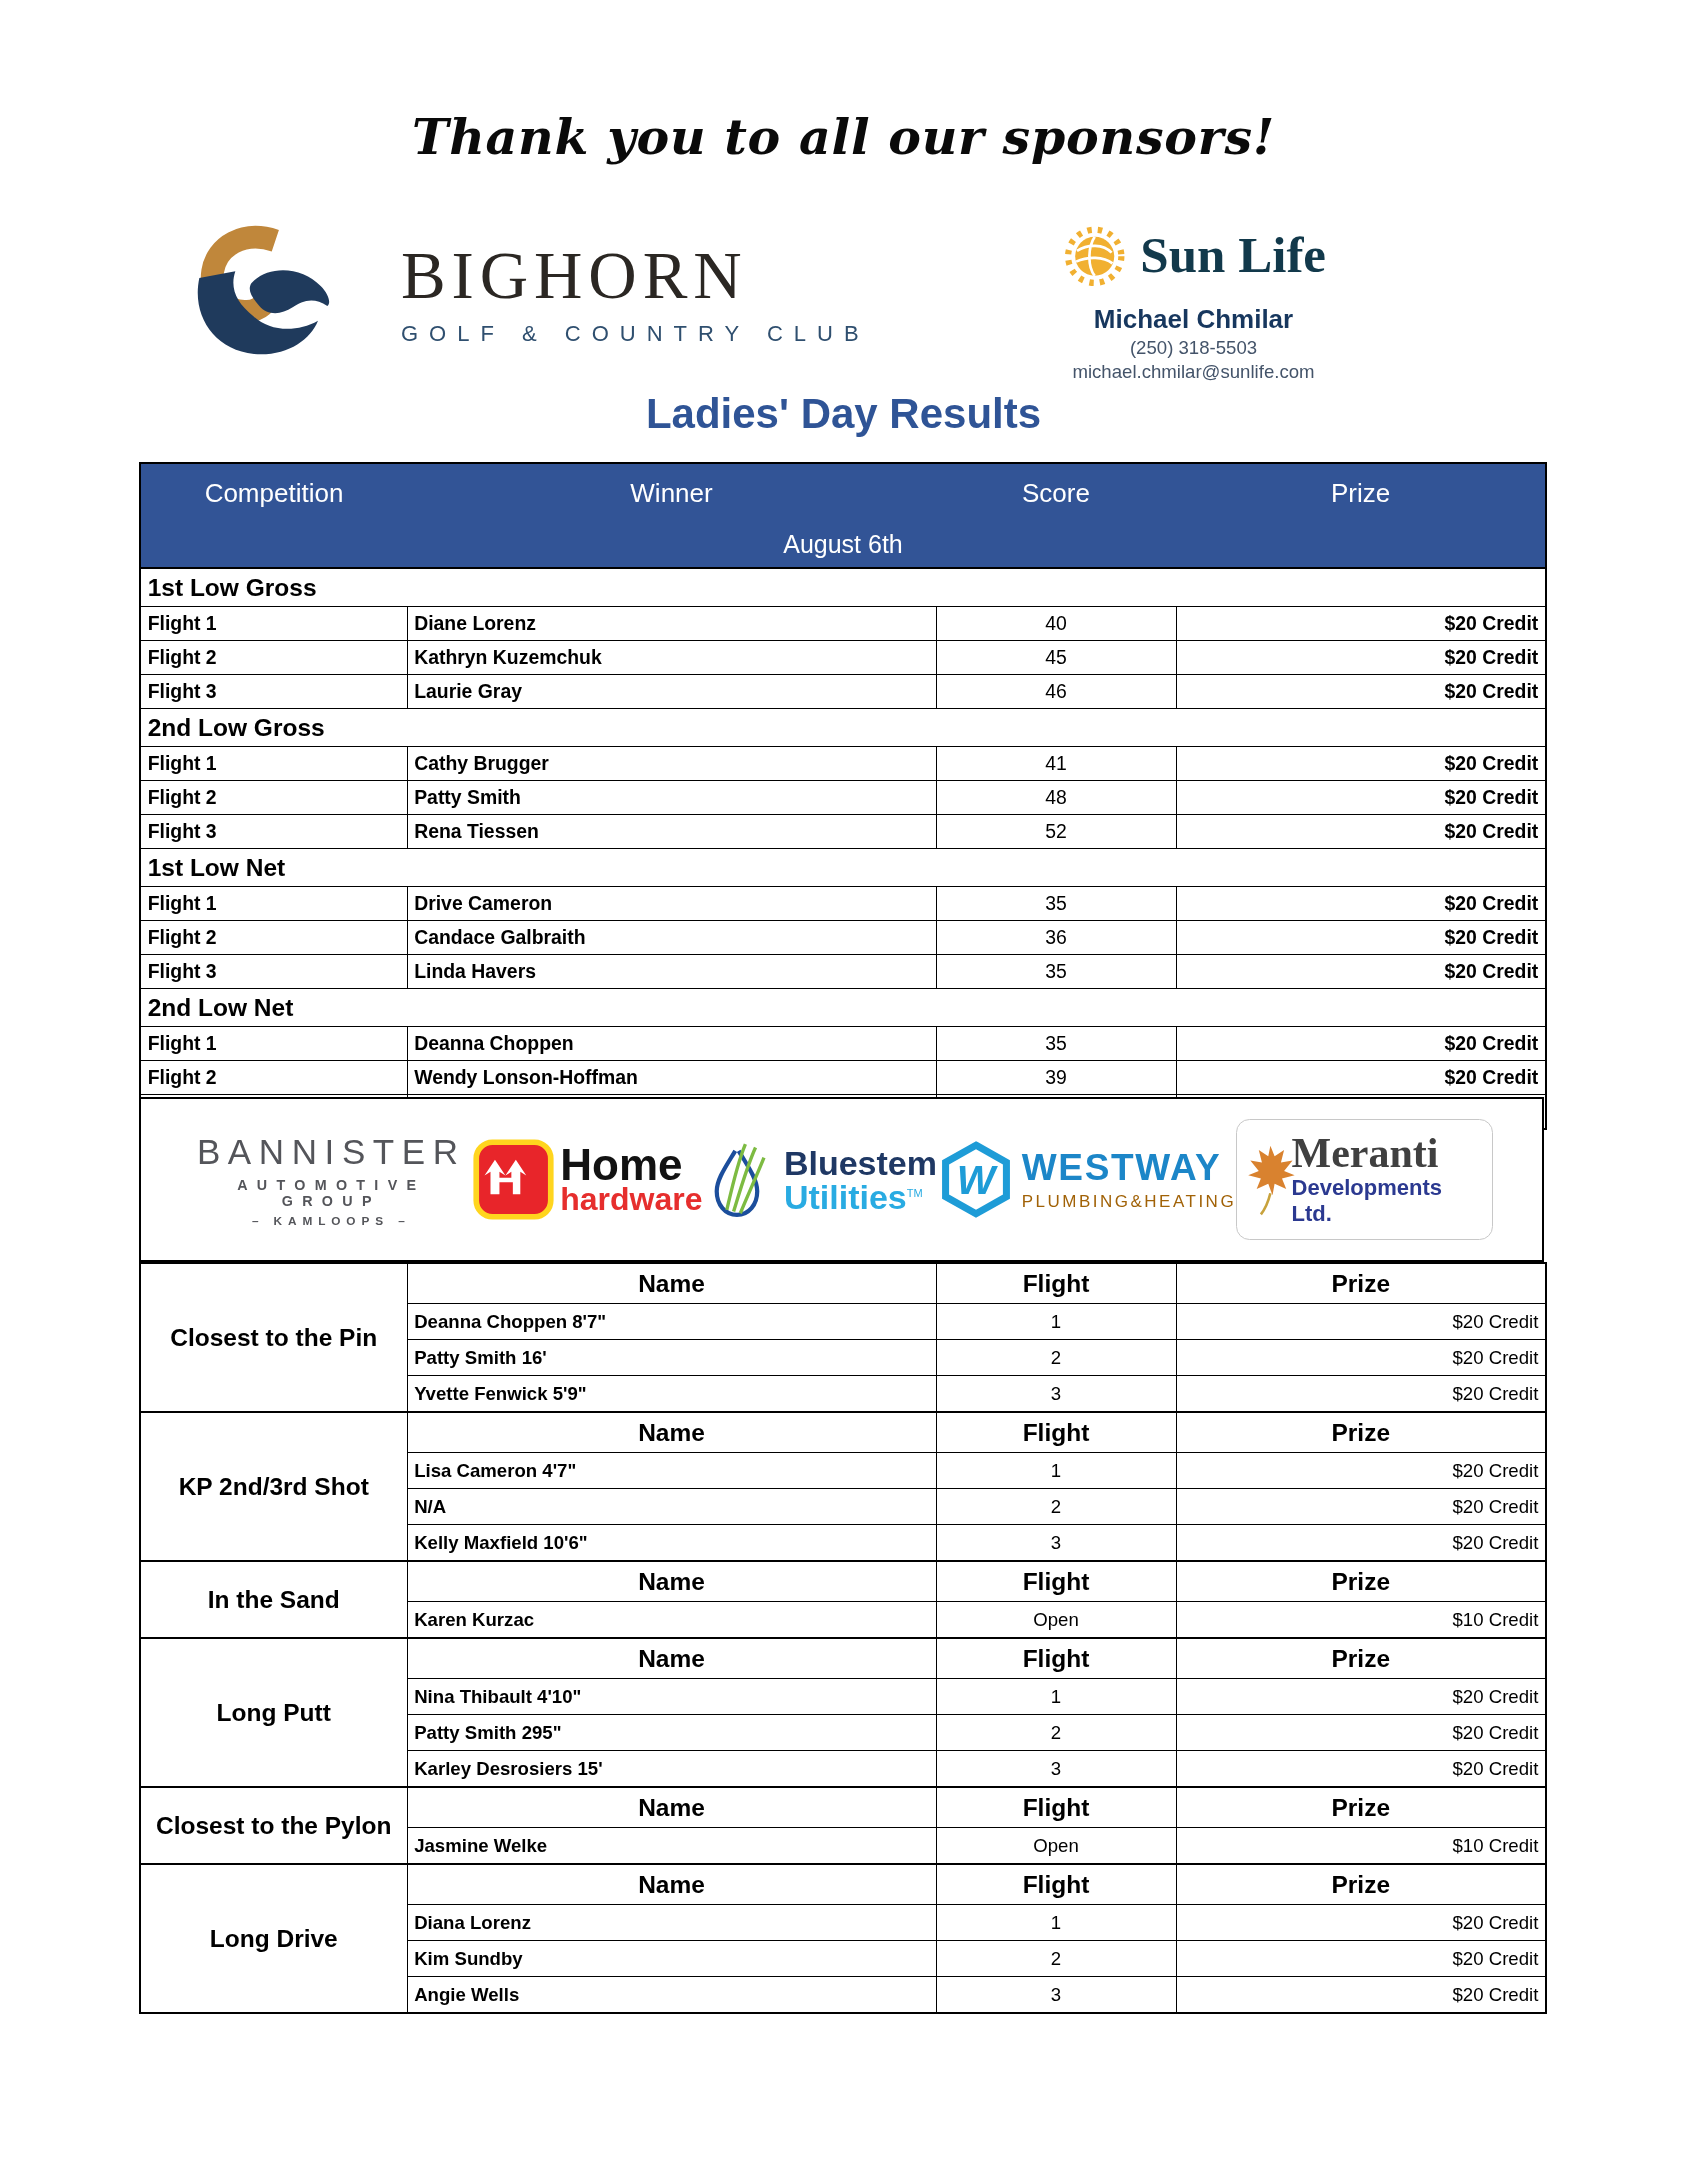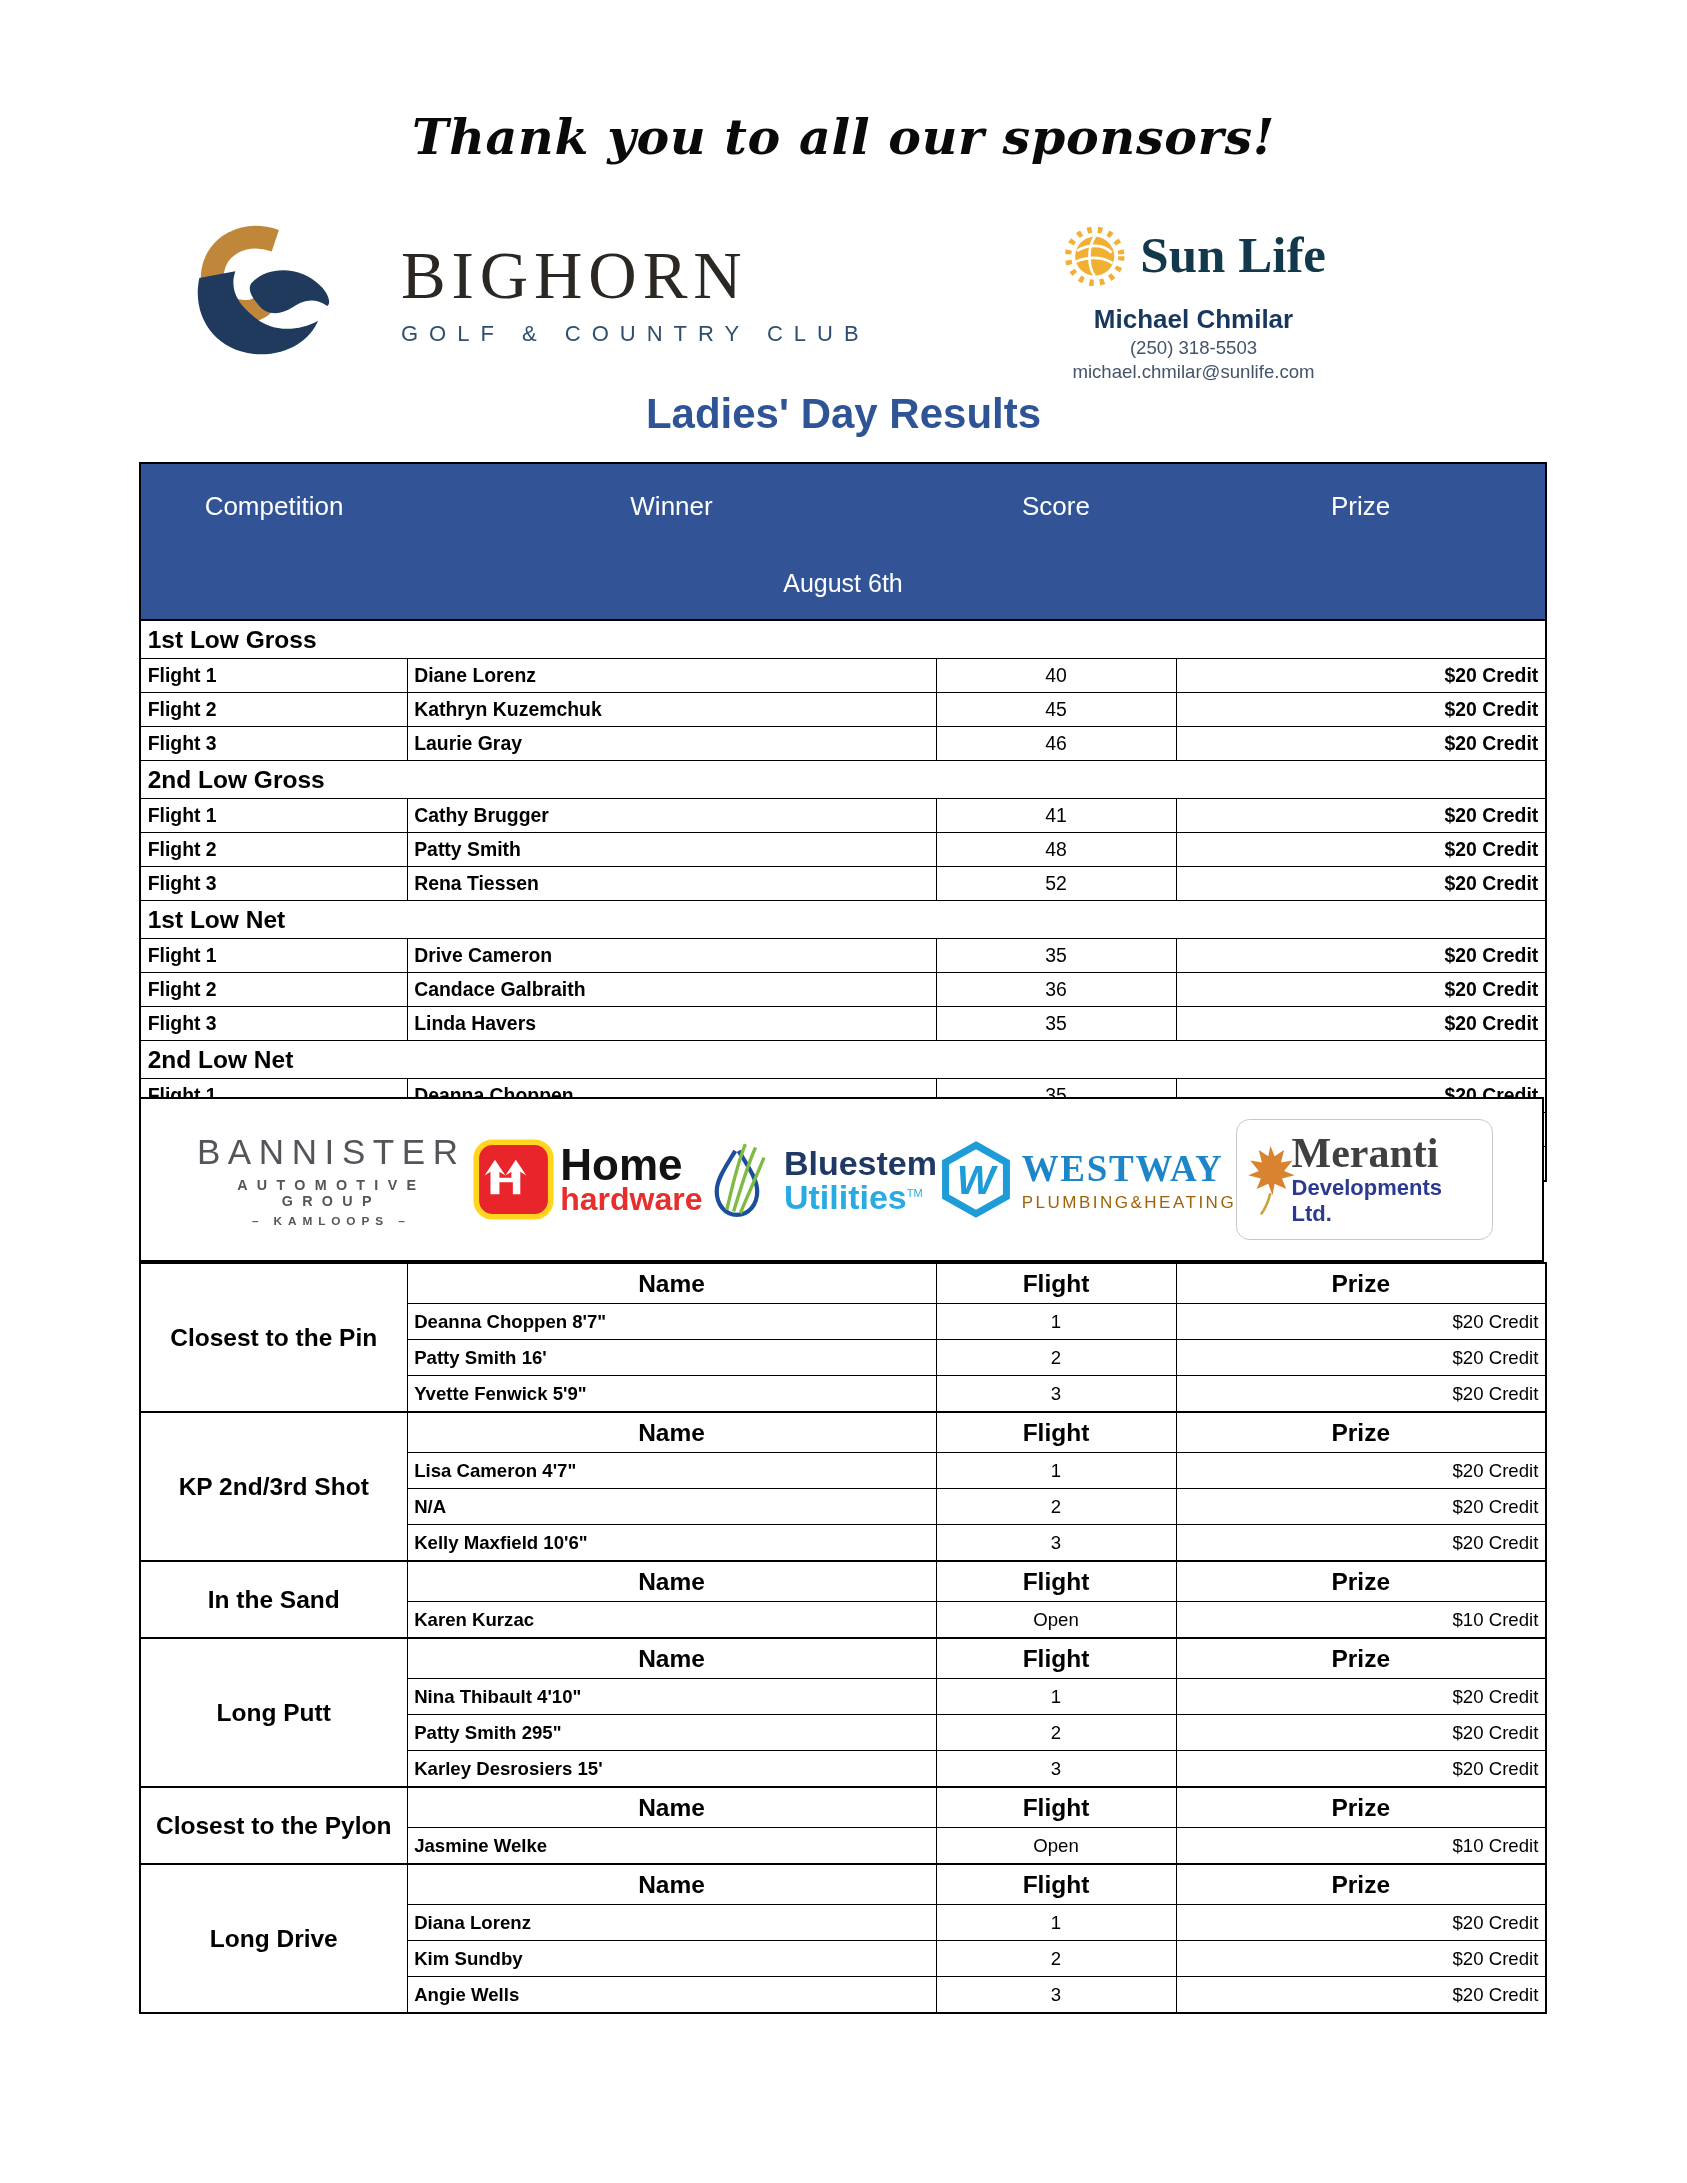--- a/index.html
+++ b/index.html
@@ -23,21 +23,21 @@
   .sl-phone{font-size:18.6px;color:#44546a;margin-top:2.5px;}
   .sl-email{font-size:18.6px;color:#44546a;margin-top:1.7px;}
 
   .results-title{position:absolute;top:390px;left:0;width:1687px;text-align:center;
     font-size:42px;font-weight:600;color:#2f5496;}
 
   
   table{border-collapse:collapse;table-layout:fixed;}
   .main-table{position:absolute;top:462px;left:139px;width:1405px;border:2.5px solid #000;}
   .main-table thead{border-bottom:2.5px solid #000;}
-  .blue-row th{background:#325496;color:#fff;font-weight:400;border:none;padding:16px;}
+  .blue-row th{background:#325496;color:#fff;font-weight:400;border:none;padding:3px;}
   .head-row th{height:52px;font-size:26px;}
   .date-row th{height:39px;font-size:25px;}
   .main-table td{border:1.7px solid #000;padding:0 6.7px;overflow:hidden;white-space:nowrap;}
   .section-row td{height:37px;font-size:24.5px;font-weight:bold;}
   .data-row td{height:33px;font-size:19.4px;}
   .c-flight{font-weight:bold;}
   .c-winner{font-weight:bold;}
   .c-score{text-align:center;font-weight:400;}
   .c-prize{text-align:right;font-weight:bold;}
 
@@ -56,21 +56,21 @@
   .hh-hardware{font-size:32px;font-weight:bold;color:#e62e2d;}
   .bluestem{display:flex;align-items:center;}
   .bs-icon{width:73px;height:81px;}
   .bs-text{margin-left:8.4px;line-height:1.0;}
   .bs-1{font-size:34px;font-weight:bold;color:#1f3864;}
   .bs-2{font-size:34px;font-weight:bold;color:#29abe2;}
   .bs-tm{font-size:11px;vertical-align:super;color:#29abe2;font-weight:400;}
   .westway{display:flex;align-items:center;}
   .ww-icon{width:78px;height:81px;}
   .ww-text{margin-left:6.7px;}
-  .ww-1{font-size:37px;font-weight:bold;letter-spacing:1.7px;color:#1c86c8;font-family:Liberation Serif, serif;}
+  .ww-1{font-size:37px;font-weight:bold;letter-spacing:1.7px;color:#1c86c8;}
   .ww-2{font-size:17px;font-weight:normal;letter-spacing:2.5px;color:#a16207;margin-top:3px;}
   .meranti{display:flex;align-items:center;background:#fff;border:1.7px solid #c8c8c8;
     border-radius:13.5px;padding:11.8px 15px 11.8px 6.7px;}
   .mr-icon{width:56px;height:81px;margin-right:-5px;}
   .mr-1{font-family:"Liberation Serif",serif;font-size:42px;font-weight:bold;color:#404040;line-height:1;}
   .mr-2{font-size:22px;font-weight:bold;color:#2b3990;margin-top:1.7px;}
 
   
   .bottom-table{position:absolute;top:1262px;left:139px;width:1405px;border:2.5px solid #000;}
   .bottom-table tbody{border-top:2.5px solid #000;}

